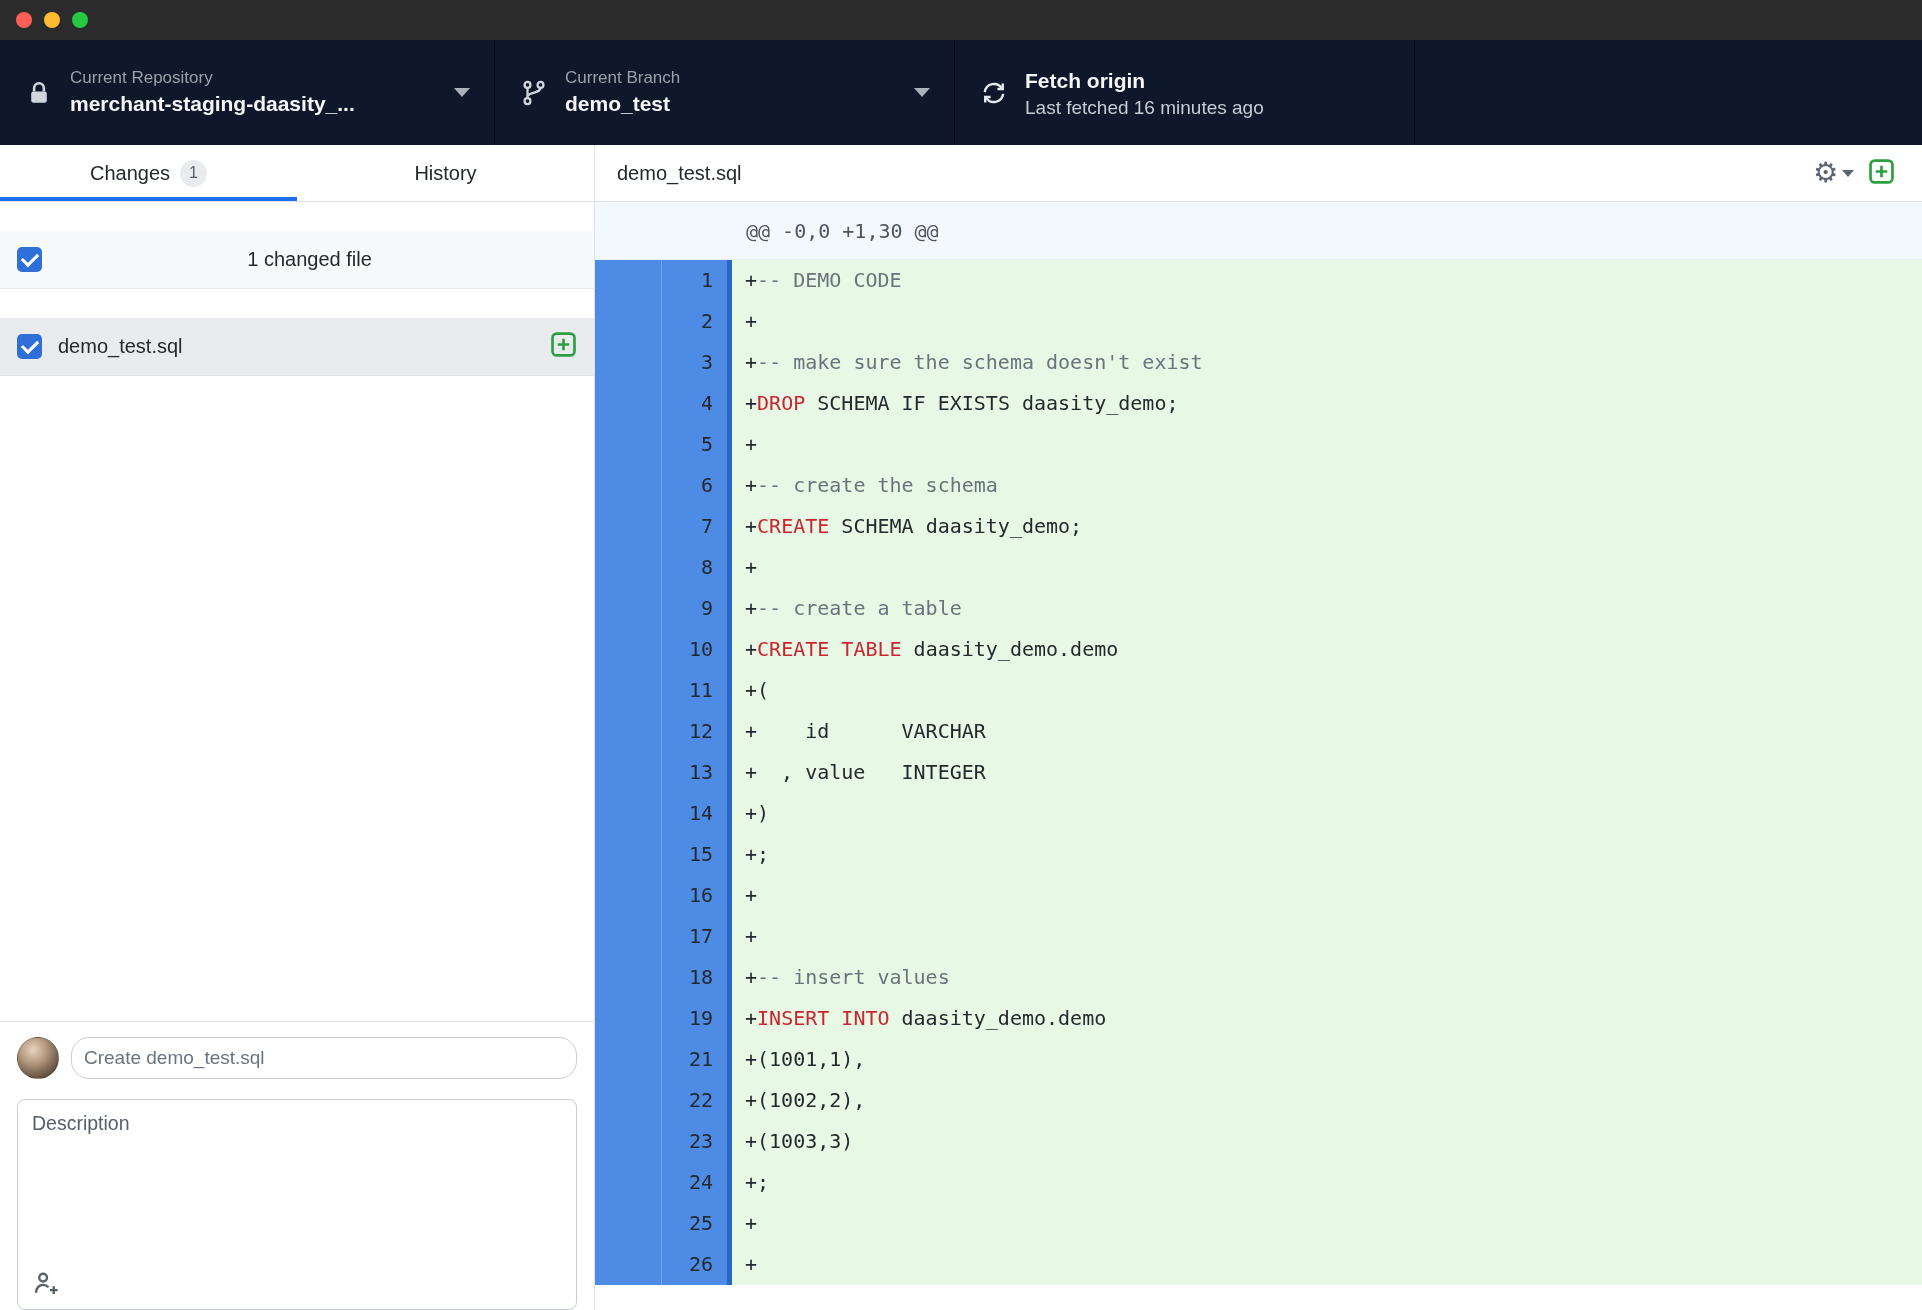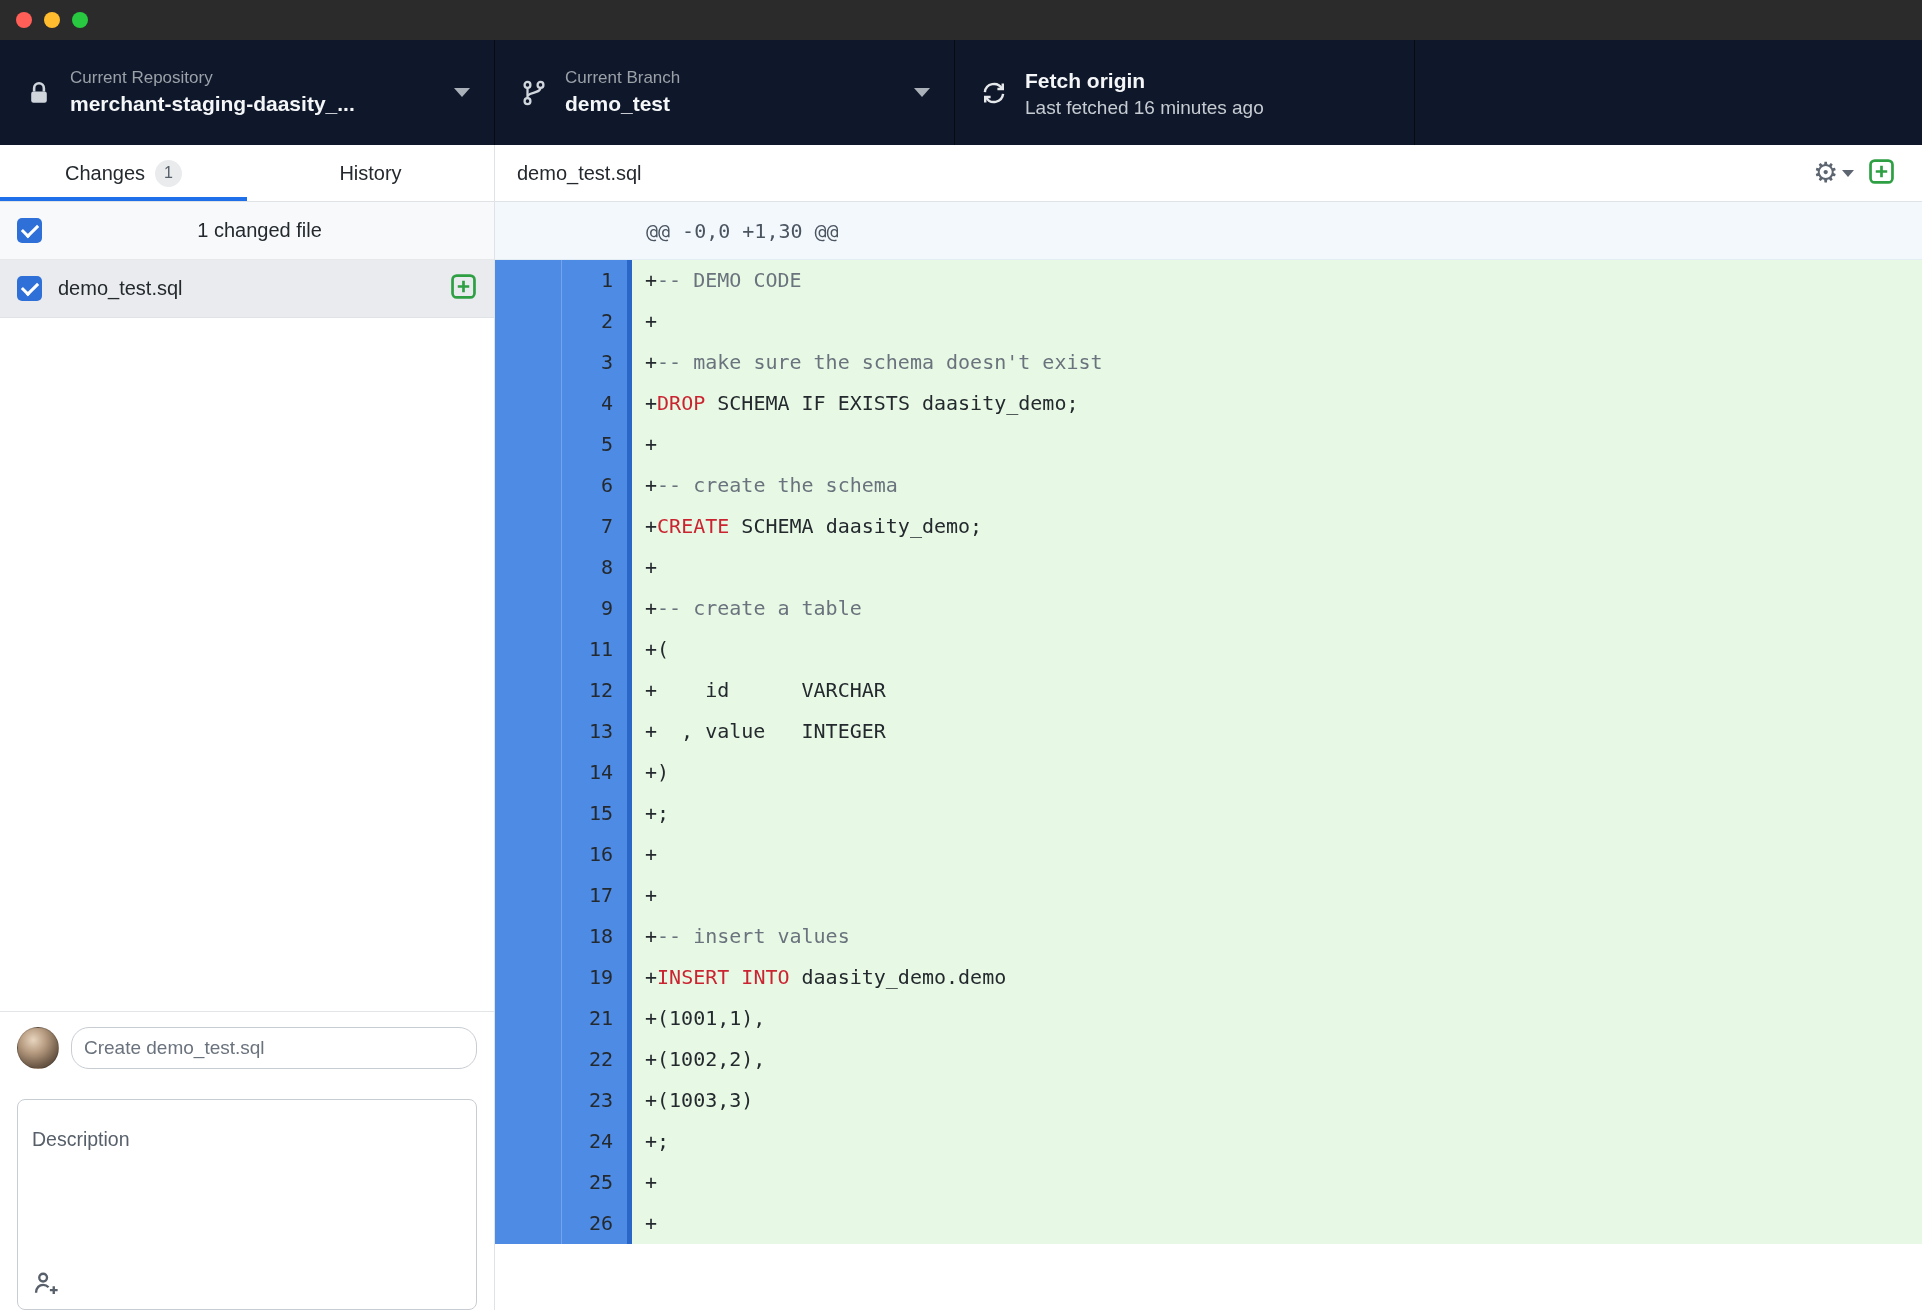--- a/index.html
+++ b/index.html
@@ -24,42 +24,42 @@
   .tb-texts { display:flex; flex-direction:column; min-width:0; }
   .tb-label { font-size:17px; color:#9aa1a8; line-height:1.25; }
   .tb-value { font-size:21px; font-weight:bold; color:#f4f6f8; line-height:1.3; margin-top:2px; white-space:nowrap; }
   .tb-sub { font-size:19px; color:#c6ccd2; line-height:1.3; margin-top:2px; white-space:nowrap; }
   .tb-chev { margin-left:auto; width:0; height:0; border-left:8px solid transparent; border-right:8px solid transparent; border-top:9px solid #aab1b8; }
 
   
   .content { display:flex; height:1165px; }
 
   
-  .sidebar { width:495px; flex:none; border-right:1px solid #dfe3e6; display:flex; flex-direction:column; background:#fff; }
+  .sidebar { width:595px; flex:none; border-right:1px solid #dfe3e6; display:flex; flex-direction:column; background:#fff;gap:29px; }
   .tabs { height:57px; display:flex; border-bottom:1px solid #dfe3e6; }
   .tab { flex:1; display:flex; align-items:center; justify-content:center; gap:10px; font-size:20px; color:#24292e; position:relative; cursor:pointer; }
   .tab.active::after { content:""; position:absolute; left:0; right:0; bottom:0; height:4px; background:#1f6feb; }
   .badge { min-width:27px; height:27px; padding:0 7px; border-radius:14px; background:#e9ebed; display:flex; align-items:center; justify-content:center; font-size:16px; color:#57606a; }
 
   .checkbox { width:25px; height:25px; flex:none; background:#2e6fd8; border-radius:5px; position:relative; cursor:pointer; }
   .checkbox::after { content:""; position:absolute; left:8px; top:3px; width:7px; height:13px; border:solid #fff; border-width:0 3px 3px 0; transform:rotate(45deg); }
 
   .row-summary { height:58px; background:#f7f9fa; border-bottom:1px solid #e6e8ea; display:flex; align-items:center; padding:0 17px; font-size:20px; }
   .row-summary .summary-label { flex:1; text-align:center; }
   .row-file { height:58px; background:#e9ebee; border-bottom:1px solid #dfe3e6; display:flex; align-items:center; padding:0 17px; gap:16px; font-size:20px; cursor:pointer; }
   .row-file .file-name { flex:1; }
   .sidebar-spacer { flex:1; }
 
   .commit-form { border-top:1px solid #e3e6e9; padding:15px 17px 0 17px; }
   .summary-row { display:flex; align-items:center; gap:12px; }
   .avatar { width:42px; height:42px; flex:none; border-radius:50%; border:1px solid rgba(0,0,0,.15);
             background:radial-gradient(circle at 38% 30%, #e8d5bf 0%, #b59a7f 35%, #6e5a48 70%, #3e332a 100%); }
   .summary-input { flex:1; height:42px; border:1px solid #c8cdd3; border-radius:18px; padding:0 12px; font-size:19px; font-family:inherit; color:#24292e; outline:none; }
   .summary-input::placeholder { color:#6a737d; }
-  .desc-box { margin-top:30px; height:211px; border:1px solid #c8cdd3; border-radius:8px; position:relative; padding:28px 14px; }
+  .desc-box { margin-top:20px; height:211px; border:1px solid #c8cdd3; border-radius:8px; position:relative; padding:12px 14px; }
   .desc-input { width:100%; height:150px; border:none; outline:none; resize:none; font-size:19.5px; font-family:inherit; color:#24292e; background:transparent; }
   .desc-input::placeholder { color:#57606a; }
   .coauthor-btn { position:absolute; left:12px; bottom:8px; width:32px; height:32px; background:none; border:none; cursor:pointer; display:flex; align-items:center; justify-content:center; }
   .commit-btn { margin-top:25px; width:100%; height:46px; background:#2e6fd8; border:none; border-radius:6px; color:#fff; font-size:20px; cursor:pointer; }
   .commit-btn b { font-weight:bold; }
 
   
   .main { flex:1; display:flex; flex-direction:column; overflow:hidden; background:#fff; }
   .file-header { height:57px; flex:none; border-bottom:1px solid #dfe3e6; display:flex; align-items:center; padding:0 27px 0 22px; font-size:20px; color:#24292e; }
   .fh-actions { margin-left:auto; display:flex; align-items:center; gap:14px; }
@@ -268,20 +268,26 @@
             <div class="code"><span class="t-p">+</span></div>
           </div>
           <div class="diff-row">
             <div class="gut-a"></div>
             <div class="gut-b">9</div>
             <div class="gut-bar"></div>
             <div class="code"><span class="t-p">+</span><span class="t-c">-- create a table</span></div>
           </div>
           <div class="diff-row">
             <div class="gut-a"></div>
+            <div class="gut-b">10</div>
+            <div class="gut-bar"></div>
+            <div class="code"><span class="t-p">+</span><span class="t-k">CREATE TABLE</span><span class="t-p"> daasity_demo.demo</span></div>
+          </div>
+          <div class="diff-row">
+            <div class="gut-a"></div>
             <div class="gut-b">11</div>
             <div class="gut-bar"></div>
             <div class="code"><span class="t-p">+(</span></div>
           </div>
           <div class="diff-row">
             <div class="gut-a"></div>
             <div class="gut-b">12</div>
             <div class="gut-bar"></div>
             <div class="code"><span class="t-p">+    id      VARCHAR</span></div>
           </div>

